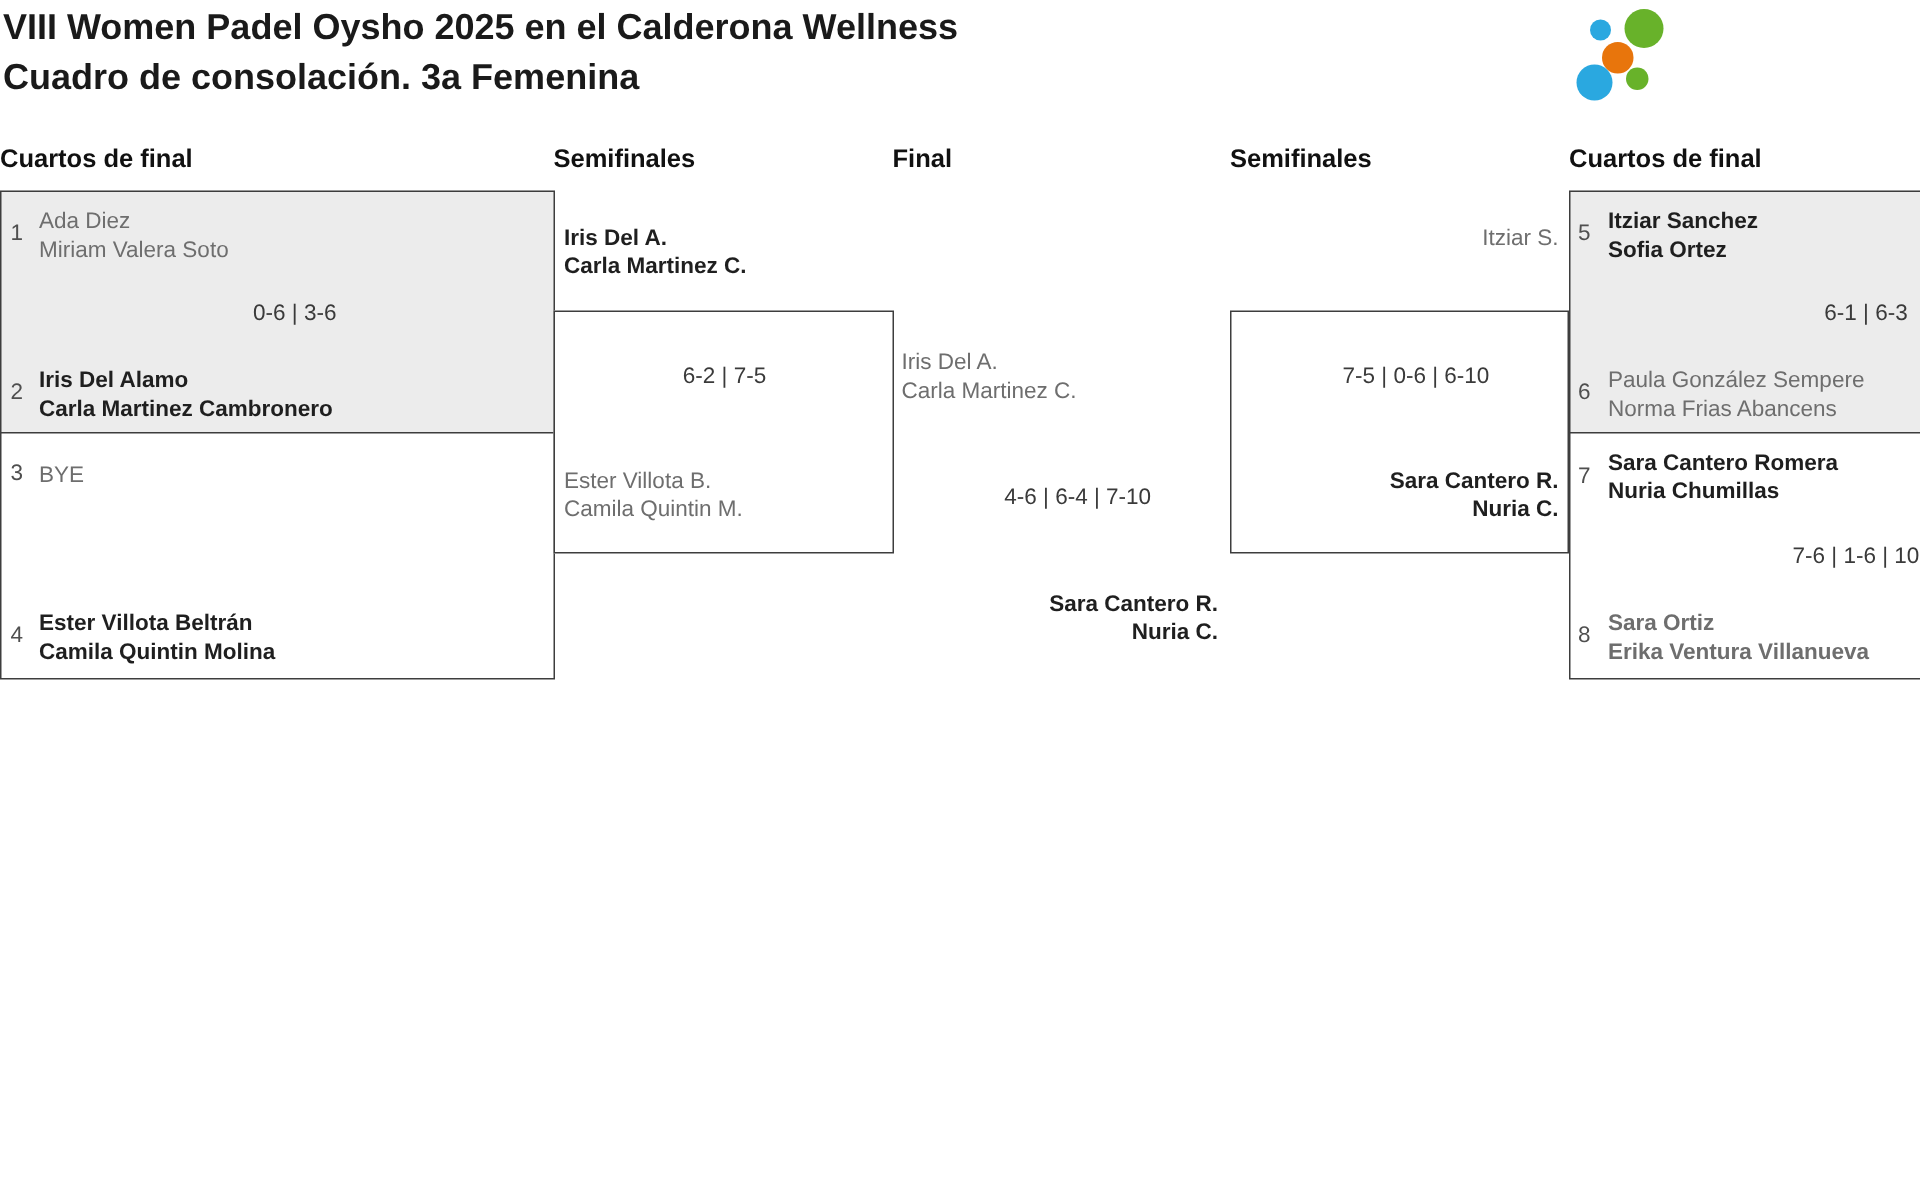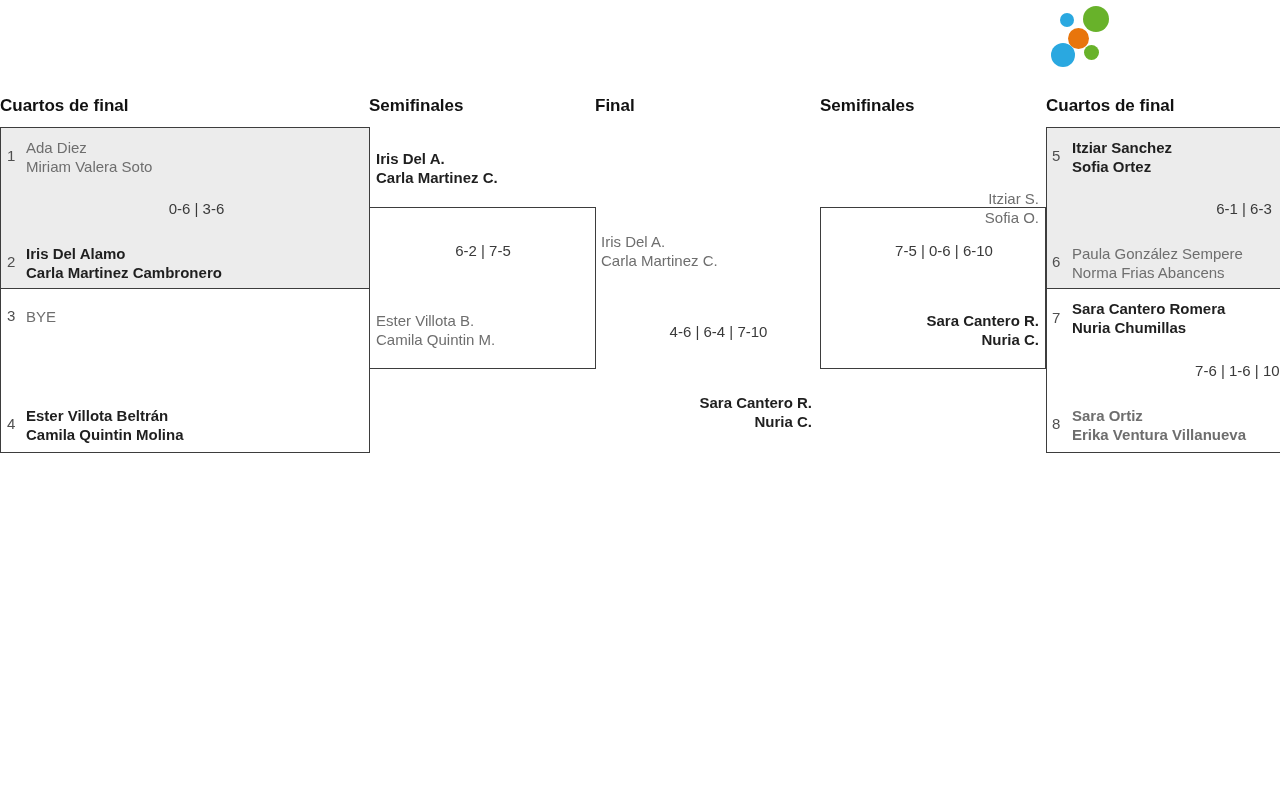--- a/index.html
+++ b/index.html
@@ -48,36 +48,38 @@
   #qf-l2-t2{left:26px;top:406px;}   #qf-l2-s2{left:7px;top:415px;}
 
   #sf-l-t1{left:376px;top:149px;}
   #sf-l-score{left:369px;top:242px;width:206px;}
   #sf-l-t2{left:376px;top:311px;}
 
   #final-t1{left:601px;top:232px;}
   #final-score{left:595px;top:323px;width:225px;}
   #final-t2{left:595px;top:393px;width:217px;text-align:right;}
 
-  #sf-r-t1{left:820px;top:149px;width:219px;text-align:right;margin-top:40px;}
+  #sf-r-t1{left:820px;top:149px;width:219px;text-align:right;}
   #sf-r-score{left:820px;top:242px;width:226px;}
   #sf-r-t2{left:820px;top:311px;width:219px;text-align:right;}
 
   #qf-r1-t1{left:1072px;top:138px;} #qf-r1-s1{left:1052px;top:147px;}
   #qf-r1-score{left:1046px;top:200px;width:374px;}
   #qf-r1-t2{left:1072px;top:244px;} #qf-r1-s2{left:1052px;top:253px;}
 
   #qf-r2-t1{left:1072px;top:299px;} #qf-r2-s1{left:1052px;top:309px;}
   #qf-r2-score{left:1046px;top:362px;width:374px;}
   #qf-r2-t2{left:1072px;top:406px;font-weight:bold;} #qf-r2-s2{left:1052px;top:415px;}
 </style>
 </head>
 <body>
 
 <div class="abs" id="title">
+  <div>VIII Women Padel Oysho 2025 en el Calderona Wellness</div>
+  <div>Cuadro de consolación. 3a Femenina</div>
 </div>
 
 <div class="abs" id="logo">
   <svg id="logo-dots" width="70" height="70" viewBox="0 0 70 70">
     <circle cx="19" cy="16" r="7" fill="#2aa8e0"></circle>
     <circle cx="48" cy="15" r="13" fill="#68b22a"></circle>
     <circle cx="30.5" cy="34.5" r="10.5" fill="#e8750c"></circle>
     <circle cx="15" cy="51" r="12" fill="#2aa8e0"></circle>
     <circle cx="43.5" cy="48.5" r="7.5" fill="#68b22a"></circle>
   </svg>
@@ -134,21 +136,20 @@
   <div>Carla Martinez C.</div>
 </div>
 <div class="score" id="final-score">4-6 | 6-4 | 7-10</div>
 <div class="team winner" id="final-t2">
   <div>Sara Cantero R.</div>
   <div>Nuria C.</div>
 </div>
 
 <div class="team muted" id="sf-r-t1">
   <div>Itziar S.</div>
-  <div>Sofia O.</div>
 </div>
 <div class="score" id="sf-r-score">7-5 | 0-6 | 6-10</div>
 <div class="team winner" id="sf-r-t2">
   <div>Sara Cantero R.</div>
   <div>Nuria C.</div>
 </div>
 
 <div class="seed" id="qf-r1-s1">5</div>
 <div class="team winner" id="qf-r1-t1">
   <div>Itziar Sanchez</div>

